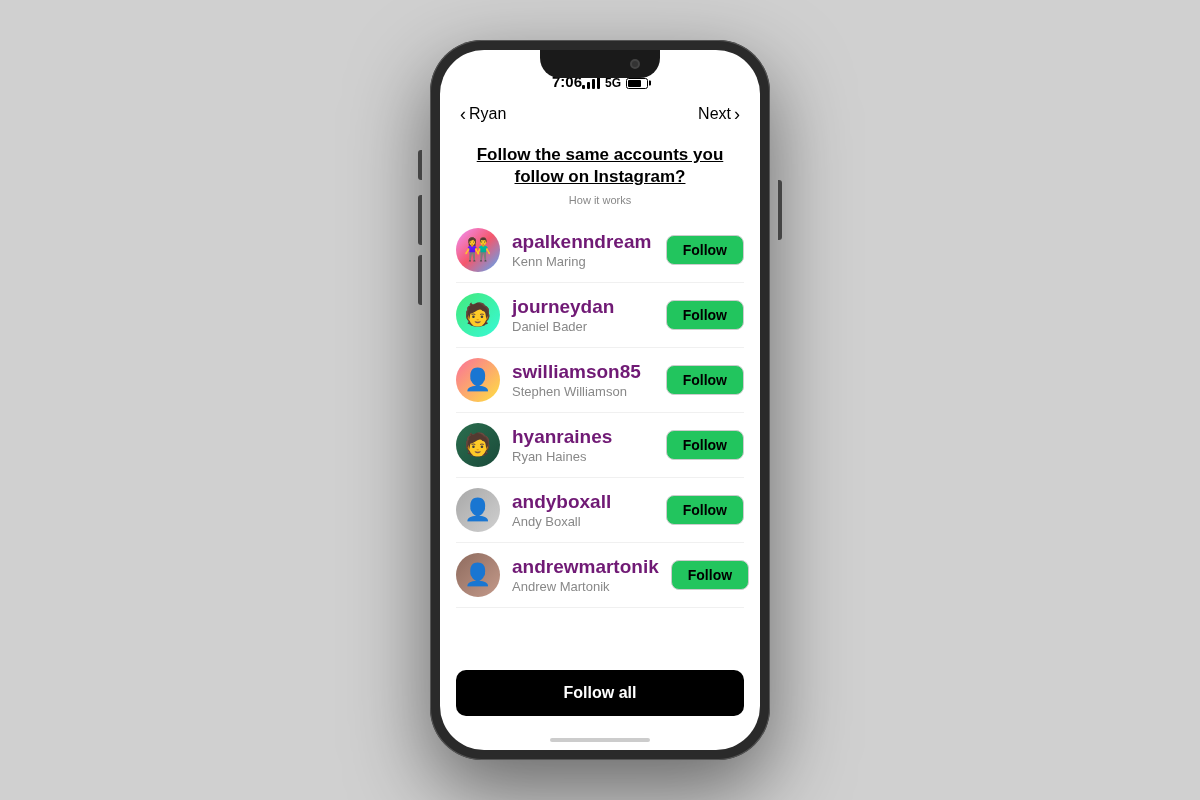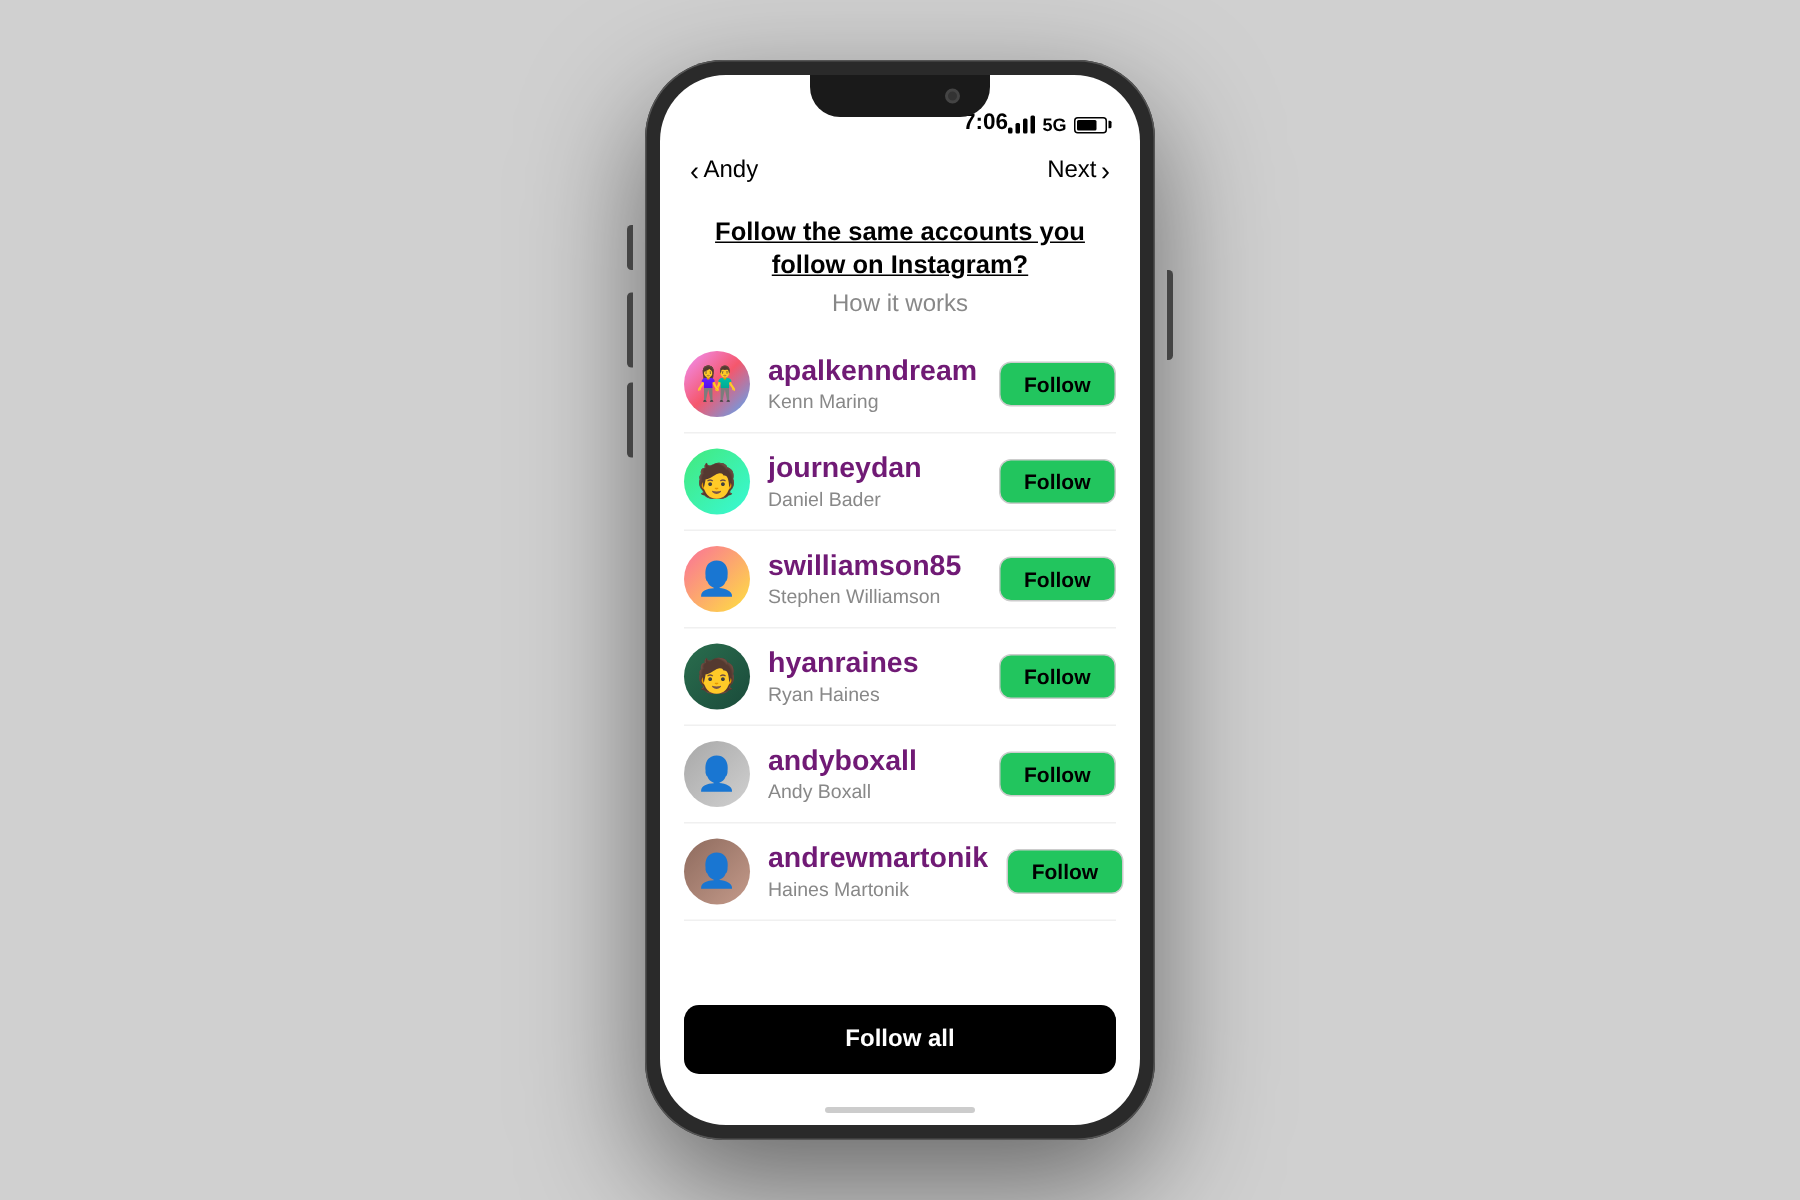--- a/index.html
+++ b/index.html
@@ -58,21 +58,21 @@
       position: absolute;
       right: 20px;
       top: 9px;
       border: 2px solid #444;
     }
     
     .status-bar {
       height: 44px;
       display: flex;
       align-items: flex-end;
-      justify-content: flex-end;
+      justify-content: center;
       padding: 0 22px 4px;
       flex-shrink: 0;
     }
     .status-time {
       font-size: 15px;
       font-weight: 600;
       color: #000;
     }
     .status-icons {
       display: flex;
@@ -151,21 +151,21 @@
     }
     .page-title {
       font-size: 17px;
       font-weight: 700;
       color: #000;
       line-height: 1.3;
       margin-bottom: 6px;
       text-decoration: underline;
     }
     .how-it-works {
-      font-size: 16px;
+      font-size: 11px;
       color: #888;
       margin-bottom: 12px;
     }
     .search-container {
       padding: 0 16px;
       margin-bottom: 8px;
       flex-shrink: 0;
     }
     .search-input-wrap {
       background: #f2f2f2;
@@ -348,21 +348,21 @@
           <span>5G</span>
           <div class="battery-icon">
             <div class="battery-fill"></div>
           </div>
         </div>
       </div>
 
       <div class="nav-bar">
         <div class="nav-back">
           <span style="font-size:18px;">‹</span>
-          <span>Andy</span>
+          <span>Ryan</span>
         </div>
         <div class="nav-next">
           <span>Next</span>
           <span style="font-size:18px;">›</span>
         </div>
       </div>
 
       <div class="content">
         <div class="header-section">
           <div class="page-title">Follow the same accounts you follow
@@ -422,21 +422,21 @@
         <div class="account-name">Andy Boxall</div>
       </div>
       <button class="follow-btn">Follow</button>
     </div>
             <div class="account-item">
       <div class="avatar av-6">
         <span class="av-icon">👤</span>
       </div>
       <div class="account-info">
         <div class="account-username">andrewmartonik</div>
-        <div class="account-name">Haines Martonik</div>
+        <div class="account-name">Andrew Martonik</div>
       </div>
       <button class="follow-btn">Follow</button>
     </div>
             <div class="account-item">
       
       
       
     </div>
           </div>
 

